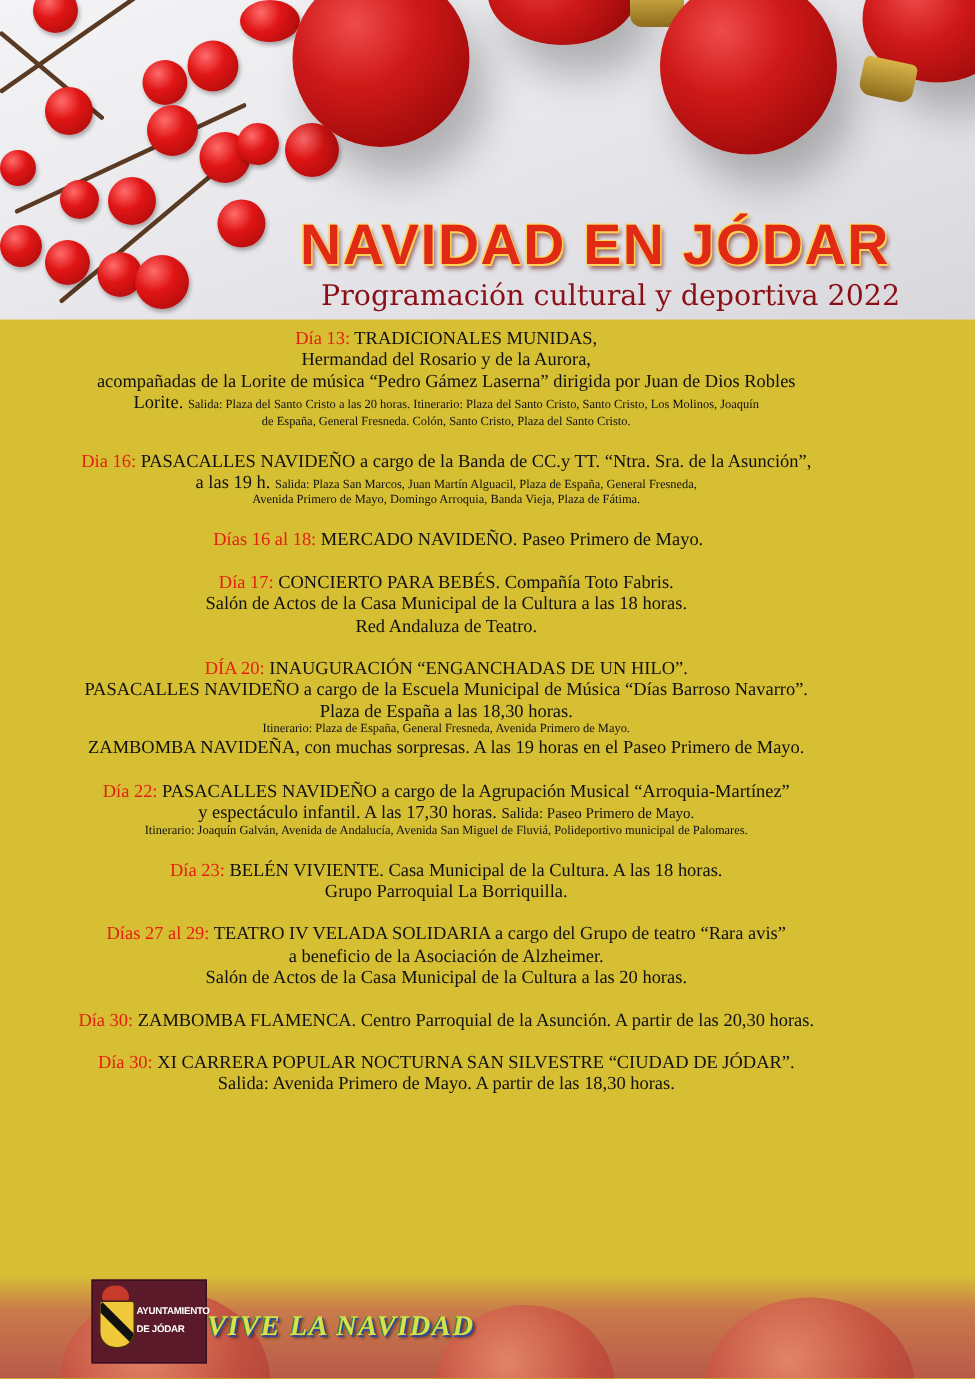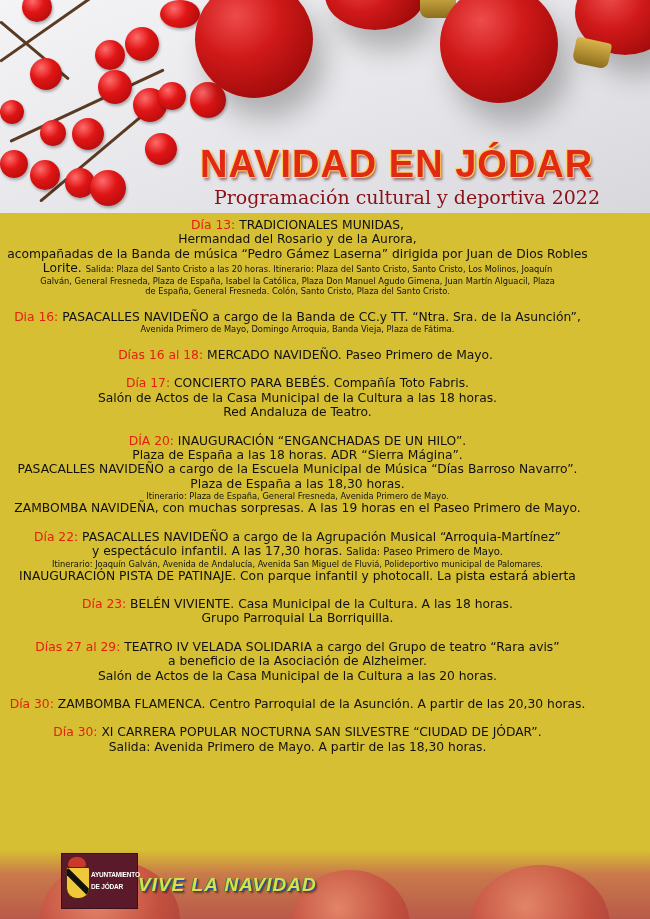--- a/index.html
+++ b/index.html
@@ -37,21 +37,21 @@
     color: #e02a16; letter-spacing: 1px;
     text-shadow: 0 0 2px #ffe07a, 1px 1px 0 #ffcf4a, -1px -1px 0 #ffcf4a, 2px 3px 3px rgba(90,0,0,0.55);
     white-space: nowrap;
   }
   .subtitle {
     position: absolute; left: 214px; top: 186px;
     font-family: "DejaVu Serif", serif; font-size: 19px; color: #8b0f16; white-space: nowrap;
   }
   .content {
     position: absolute; left: 0; top: 213px; width: 595px;
-    text-align: center; color: #111; font-size: 12.3px; line-height: 14.4px;
+    text-align: center; color: #111; font-size: 12.3px; line-height: 14.4px; font-family: Liberation Serif, serif;
   }
   .ev { margin: 0 0 0 0; }
   .ev p { margin: 0; }
   .lbl { color: #e51e10; }
   .small { font-size: 8.3px; line-height: 10px; }
   .footer {
     position: absolute; left: 0; top: 850px; width: 650px; height: 69px;
     background: linear-gradient(180deg, rgba(214,191,51,0.0) 0%, #c97a4a 35%, #b95a4a 100%);
     overflow: hidden;
   }
@@ -70,21 +70,21 @@
     overflow: hidden;
   }
   .shield .band { position: absolute; left: -6px; top: 12px; width: 36px; height: 6px; background: #111; transform: rotate(45deg); }
   .crown { position: absolute; left: 6px; top: 3px; width: 18px; height: 10px; background: #c83a2a; border-radius: 8px 8px 2px 2px; }
   .logo-text {
     position: absolute; left: 29px; top: 15px; color: #fff; font-family: "Liberation Sans", sans-serif;
     font-size: 6.5px; line-height: 12px; font-weight: bold; letter-spacing: -0.2px;
   }
   .vive {
     position: absolute; left: 138px; top: 874px;
-    font-family: Liberation Sans, sans-serif; font-style: italic; font-weight: bold; font-size: 19px;
+    font-family: Liberation Serif, serif; font-style: italic; font-weight: bold; font-size: 19px;
     color: #d8e04a; letter-spacing: 1px;
     text-shadow: 1px 1px 0 #2a4aa0, -1px 0 0 #3a8a3a, 2px 2px 2px rgba(0,0,0,0.5);
   }
 </style>
 </head>
 <body>
 
 <div class="header">
 
   <div class="twig" style="left:0;top:60px;width:190px;transform:rotate(-35deg);"></div>
@@ -119,55 +119,53 @@
 
   <div class="title">NAVIDAD EN JÓDAR</div>
   <div class="subtitle">Programación cultural y deportiva 2022</div>
 </div>
 
 <div class="content">
 
   <div class="ev" style="padding-top:5px;">
     <p><span class="lbl">Día 13:</span> <span>TRADICIONALES MUNIDAS,</span></p>
     <p>Hermandad del Rosario y de la Aurora,</p>
-    <p>acompañadas de la Banda de música “Pedro Gámez Laserna” dirigida por Juan de Dios Robles</p>
+    <p>acompañadas de la Lorite de música “Pedro Gámez Laserna” dirigida por Juan de Dios Robles</p>
     <p><span>Lorite.</span> <span class="small">Salida: Plaza del Santo Cristo a las 20 horas. Itinerario: Plaza del Santo Cristo, Santo Cristo, Los Molinos, Joaquín</span></p>
-    <p class="small">Galván, General Fresneda, Plaza de España, Isabel la Católica, Plaza Don Manuel Agudo Gimena, Juan Martín Alguacil, Plaza</p>
     <p class="small">de España, General Fresneda. Colón, Santo Cristo, Plaza del Santo Cristo.</p>
   </div>
 
   <div class="ev" style="padding-top:14px;text-align:center;">
     <p><span class="lbl">Dia 16:</span> <span>PASACALLES NAVIDEÑO a cargo de la Banda de CC.y TT. “Ntra. Sra. de la Asunción”,</span></p>
+    <p><span>a las 19 h.</span> <span class="small">Salida: Plaza San Marcos, Juan Martín Alguacil, Plaza de España, General Fresneda,</span></p>
     <p class="small">Avenida Primero de Mayo, Domingo Arroquia, Banda Vieja, Plaza de Fátima.</p>
   </div>
 
   <div class="ev" style="padding-top:14px;padding-left:16px;">
     <p><span class="lbl">Días 16 al 18:</span> <span>MERCADO NAVIDEÑO. Paseo Primero de Mayo.</span></p>
   </div>
 
   <div class="ev" style="padding-top:14px;">
     <p><span class="lbl">Día 17:</span> <span>CONCIERTO PARA BEBÉS. Compañía Toto Fabris.</span></p>
     <p>Salón de Actos de la Casa Municipal de la Cultura a las 18 horas.</p>
     <p>Red Andaluza de Teatro.</p>
   </div>
 
   <div class="ev" style="padding-top:14px;">
     <p><span class="lbl">DÍA 20:</span> <span>INAUGURACIÓN “ENGANCHADAS DE UN HILO”.</span></p>
-    <p>Plaza de España a las 18 horas. ADR “Sierra Mágina”.</p>
     <p>PASACALLES NAVIDEÑO a cargo de la Escuela Municipal de Música “Días Barroso Navarro”.</p>
     <p>Plaza de España a las 18,30 horas.</p>
     <p class="small">Itinerario: Plaza de España, General Fresneda, Avenida Primero de Mayo.</p>
     <p>ZAMBOMBA NAVIDEÑA, con muchas sorpresas. A las 19 horas en el Paseo Primero de Mayo.</p>
   </div>
 
   <div class="ev" style="padding-top:14px;">
     <p><span class="lbl">Día 22:</span> <span>PASACALLES NAVIDEÑO a cargo de la Agrupación Musical “Arroquia-Martínez”</span></p>
     <p><span>y espectáculo infantil. A las 17,30 horas.</span> <span class="small" style="font-size:10px;">Salida: Paseo Primero de Mayo.</span></p>
     <p class="small">Itinerario: Joaquín Galván, Avenida de Andalucía, Avenida San Miguel de Fluviá, Polideportivo municipal de Palomares.</p>
-    <p>INAUGURACIÓN PISTA DE PATINAJE. Con parque infantil y photocall. La pista estará abierta</p>
   </div>
 
   <div class="ev" style="padding-top:14px;">
     <p><span class="lbl">Día 23:</span> <span>BELÉN VIVIENTE. Casa Municipal de la Cultura. A las 18 horas.</span></p>
     <p>Grupo Parroquial La Borriquilla.</p>
   </div>
 
 
   <div class="ev" style="padding-top:14px;">
     <p><span class="lbl">Días 27 al 29:</span> <span>TEATRO IV VELADA SOLIDARIA a cargo del Grupo de teatro “Rara avis”</span></p>

